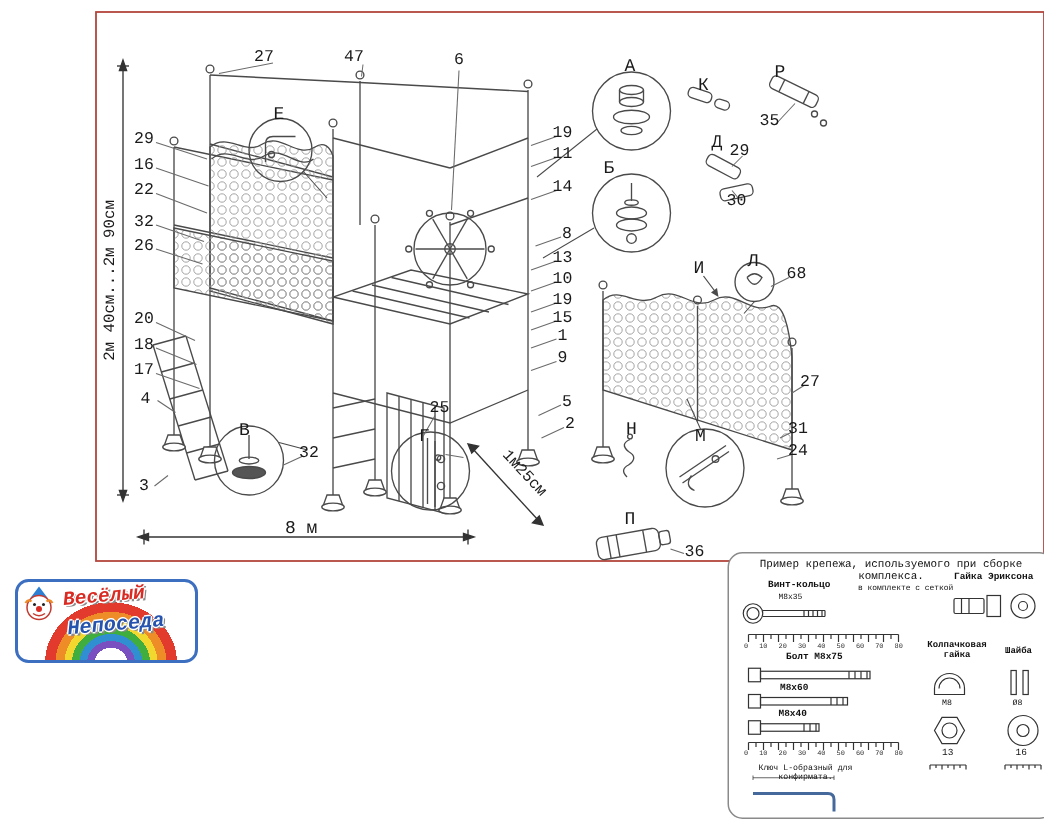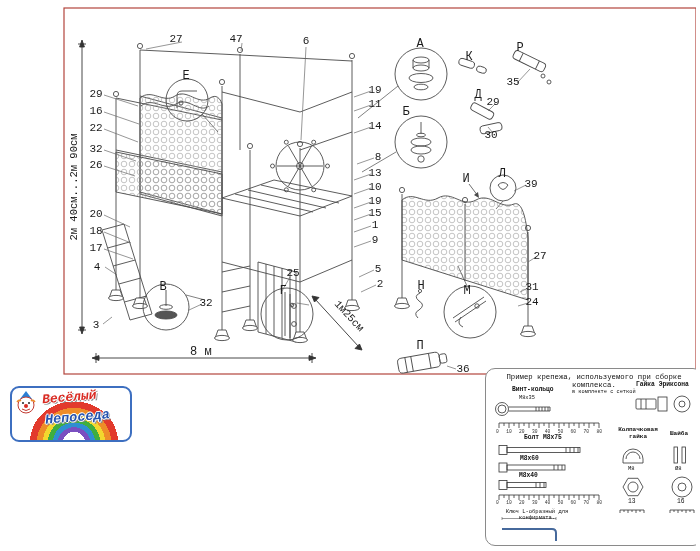--- a/index.html
+++ b/index.html
@@ -325,21 +325,21 @@
       <span class="callout" style="left: 375px; top: 126px;">14</span>
       <span class="callout" style="left: 378px; top: 157px;">8</span>
       <span class="callout" style="left: 375px; top: 173px;">13</span>
       <span class="callout" style="left: 375px; top: 187px;">10</span>
       <span class="callout" style="left: 375px; top: 201px;">19</span>
       <span class="callout" style="left: 375px; top: 213px; text-align: center;">15</span>
       <span class="callout" style="left: 375px; top: 225px;">1</span>
       <span class="callout" style="left: 375px; top: 240px;">9</span>
       <span class="callout letter" style="left: 466px; top: 179px;">И</span>
       <span class="callout letter" style="left: 502px; top: 174px;">Л</span>
-      <span class="callout" style="left: 531px; top: 184px;">39</span>
+      <span class="callout" style="left: 531px; top: 184px;">68</span>
       <span class="callout" style="left: 540px; top: 256px;">27</span>
       <span class="callout" style="left: 532px; top: 287px;">31</span>
       <span class="callout" style="left: 532px; top: 302px;">24</span>
       <span class="callout" style="left: 293px; top: 273px;">25</span>
       <span class="callout letter" style="left: 283px; top: 291px;">Г</span>
       <span class="callout letter" style="left: 163px; top: 287px;">В</span>
       <span class="callout" style="left: 206px; top: 303px;">32</span>
       <span class="callout" style="left: 378px; top: 269px;">5</span>
       <span class="callout" style="left: 380px; top: 284px;">2</span>
       <span class="callout letter" style="left: 421px; top: 286px;">Н</span>

